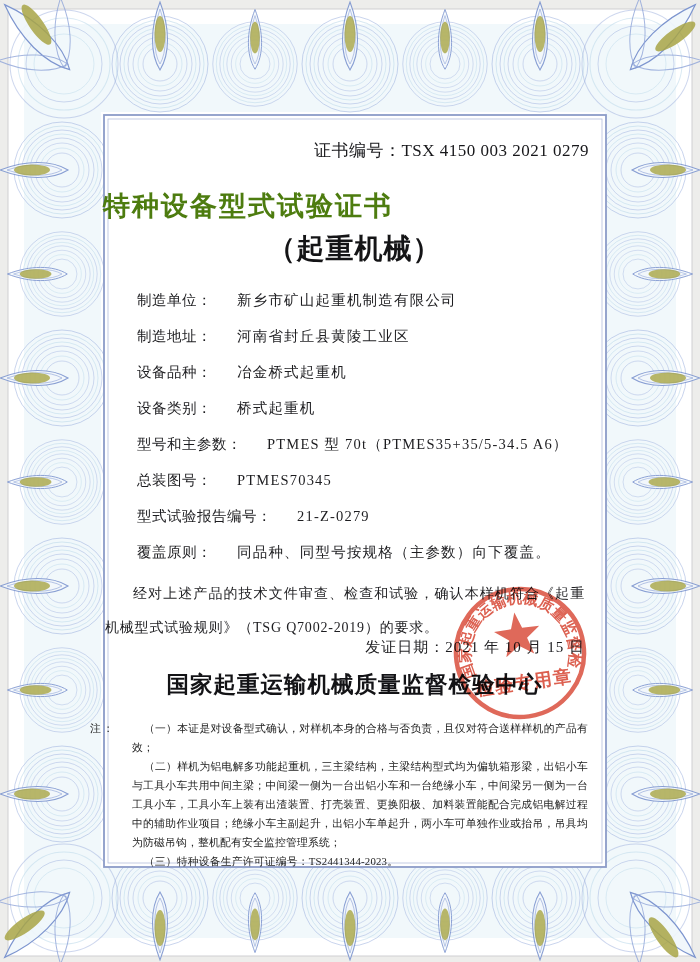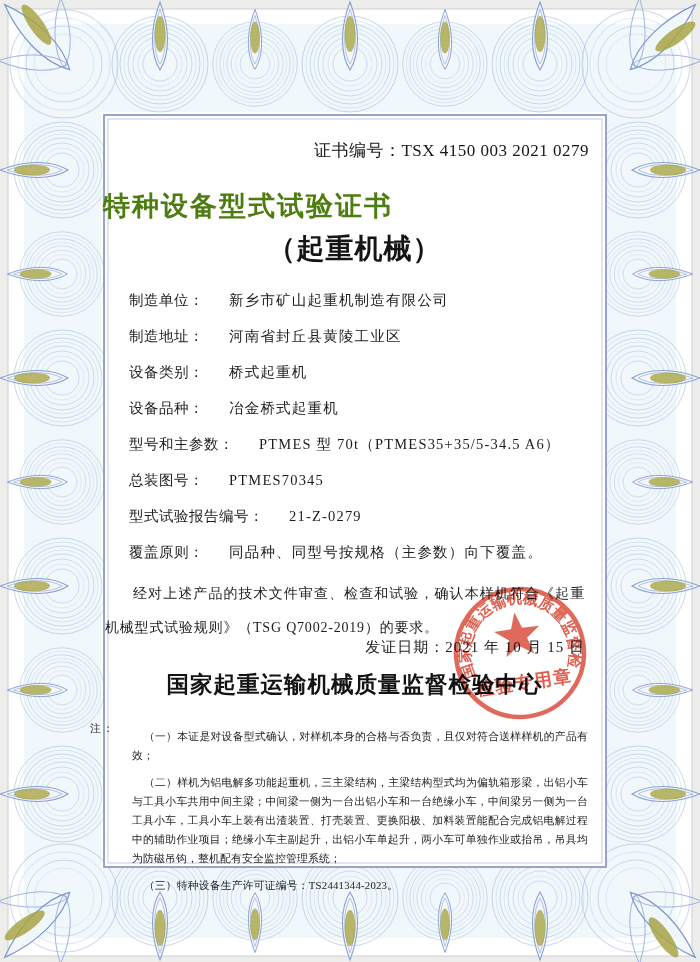--- a/index.html
+++ b/index.html
@@ -9,31 +9,31 @@
   .content{position:absolute;left:0;top:0;width:636px;height:962px;z-index:2;color:#1d1d20;}
   .cert-no{position:absolute;top:139px;left:103px;width:486px;text-align:right;font-size:17px;letter-spacing:0.5px;color:#17171a;}
   .title{position:absolute;top:188px;left:103px;width:503px;text-align:left;
          font-family:"Liberation Sans","DejaVu Sans",sans-serif;font-weight:700;
          font-size:27px;letter-spacing:2px;color:#4d7c0f;}
   .subtitle{position:absolute;top:230px;left:103px;width:503px;text-align:center;
          font-family:"Liberation Sans","DejaVu Sans",sans-serif;font-weight:700;
          font-size:28px;letter-spacing:1px;color:#141416;}
   .fields{position:absolute;top:282px;left:129px;width:470px;}
   .row{height:36px;line-height:36px;font-size:14.5px;white-space:nowrap;}
-  .row .lbl{letter-spacing:0.5px;}
+  .row .lbl{letter-spacing:0.5px;margin-left:8px;}
   .row .val{margin-left:25px;letter-spacing:1.2px;}
   .statement{position:absolute;top:577px;left:105px;width:480px;font-size:14px;
          line-height:34px;text-indent:2em;letter-spacing:0.8px;text-align:justify;}
   .issue-date{position:absolute;top:638px;left:103px;width:482px;text-align:right;
          font-size:15px;letter-spacing:1px;}
   .issuer{position:absolute;top:669px;left:103px;width:503px;text-align:center;
          font-size:22.5px;font-weight:700;letter-spacing:1px;color:#131316;}
   .notes{position:absolute;top:719px;left:90px;width:498px;font-size:10.8px;line-height:19px;color:#222;}
   .notes .note-label{position:absolute;left:0;top:0;letter-spacing:2px;}
-  .notes p{margin:8px 0 0 42px;text-indent:1.1em;text-align:justify;letter-spacing:0.2px;}
+  .notes p{margin:0 0 0 42px;text-indent:1.1em;text-align:justify;letter-spacing:0.2px;}
   .stamp{position:absolute;left:437px;top:570px;width:166px;height:166px;z-index:3;
          transform:rotate(-8deg);mix-blend-mode:multiply;opacity:0.88;}
 </style>
 </head>
 <body>
 
 <div class="page">
 
   <svg class="border-svg" width="700" height="962" viewBox="0 0 700 962" aria-hidden="true">
     <defs>
@@ -117,24 +117,24 @@
     <div class="subtitle">（起重机械）</div>
 
     <div class="fields">
       <div class="row">
         <span class="lbl">制造单位：</span><span class="val">新乡市矿山起重机制造有限公司</span>
       </div>
       <div class="row">
         <span class="lbl">制造地址：</span><span class="val">河南省封丘县黄陵工业区</span>
       </div>
       <div class="row">
-        <span class="lbl">设备类别：</span><span class="val">桥式起重机</span>
+        <span class="lbl">设备品种：</span><span class="val">冶金桥式起重机</span>
       </div>
       <div class="row">
-        <span class="lbl">设备品种：</span><span class="val">冶金桥式起重机</span>
+        <span class="lbl">设备类别：</span><span class="val">桥式起重机</span>
       </div>
       <div class="row">
         <span class="lbl">型号和主参数：</span><span class="val">PTMES 型 70t（PTMES35+35/5-34.5 A6）</span>
       </div>
       <div class="row">
         <span class="lbl">总装图号：</span><span class="val">PTMES70345</span>
       </div>
       <div class="row">
         <span class="lbl">型式试验报告编号：</span><span class="val">21-Z-0279</span>
       </div>

